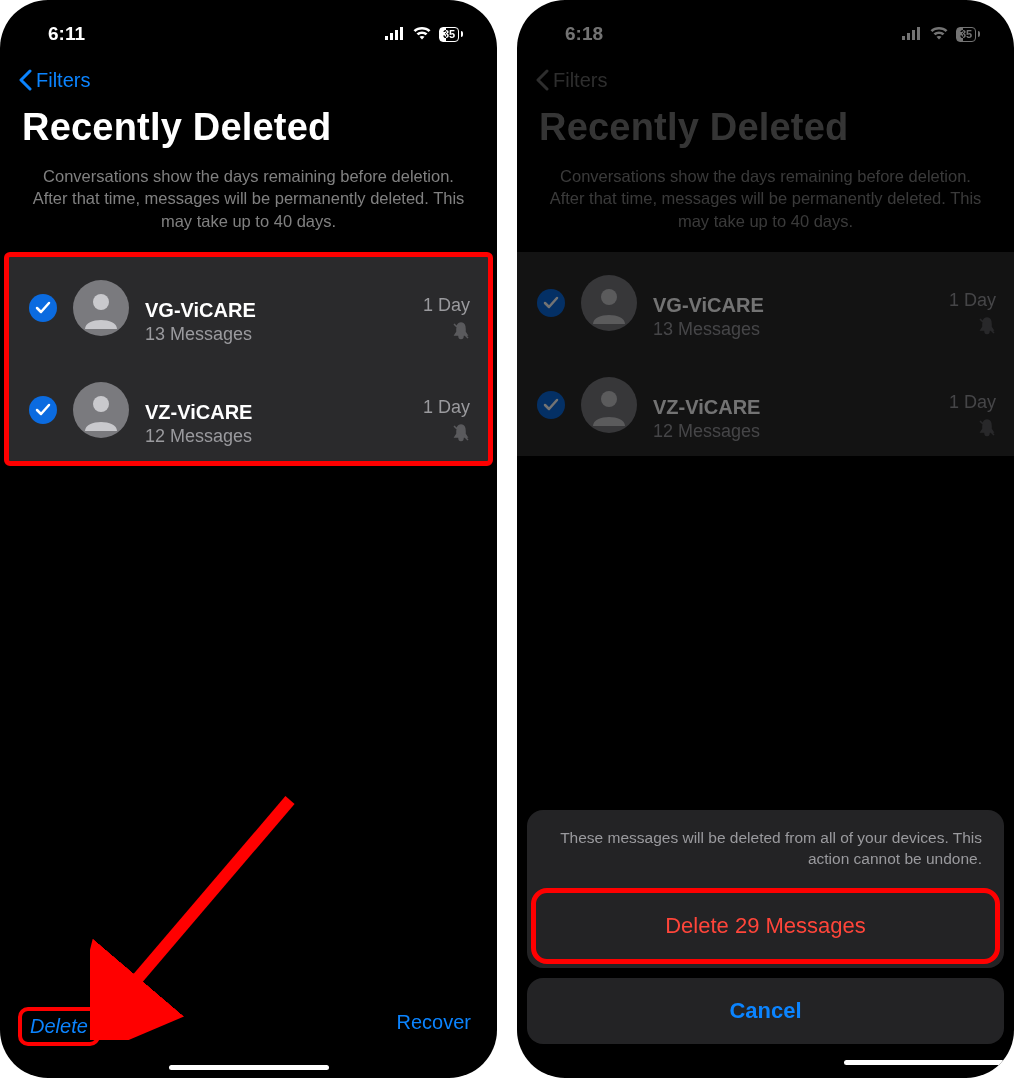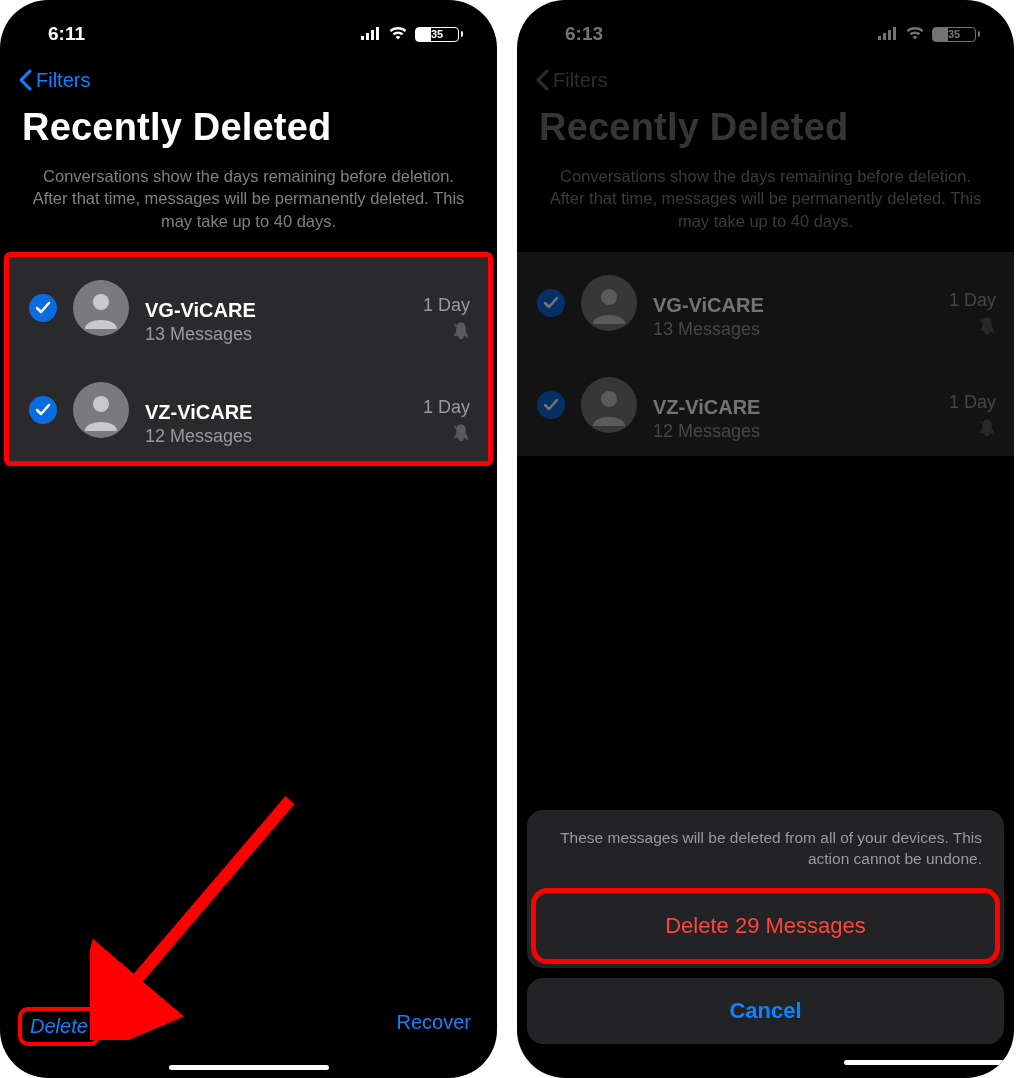--- a/index.html
+++ b/index.html
@@ -32,21 +32,21 @@
       font-weight: 600;
       gap: 44px;
     }
     .status-right { display: flex; align-items: center; gap: 7px; }
     .battery-box {
       display: inline-flex;
       align-items: center;
       gap: 2px;
     }
     .battery-rect {
-      width: 44px;
+      width: 20px;
       height: 15px;
       border: 1.5px solid #fff;
       border-radius: 4px;
       position: relative;
       display: flex;
       align-items: center;
       justify-content: center;
       font-size: 10px;
       font-weight: 700;
       color: #000;
@@ -303,21 +303,21 @@
     <span class="toolbar-btn delete-highlight">Delete</span>
     <span class="toolbar-btn">Recover</span>
   </div>
 
   <div class="home-indicator"></div>
 </div>
 
 <div class="phone dimmed">
   <div class="content-area">
     <div class="status-bar" style="opacity:1">
-      <span>6:13</span>
+      <span>6:18</span>
       <div class="status-right">
         <span>
           <svg width="20" height="13" viewBox="0 0 20 13">
               <rect x="0" y="9" width="3" height="4" fill="#fff"></rect>
               <rect x="5" y="6" width="3" height="7" fill="#fff"></rect>
               <rect x="10" y="3" width="3" height="10" fill="#fff"></rect>
               <rect x="15" y="0" width="3" height="13" fill="#fff"></rect>
             </svg>
         </span>
         <span>

